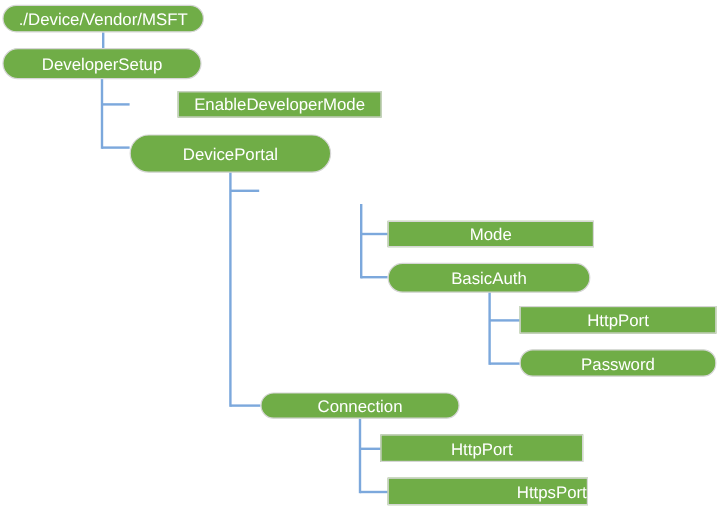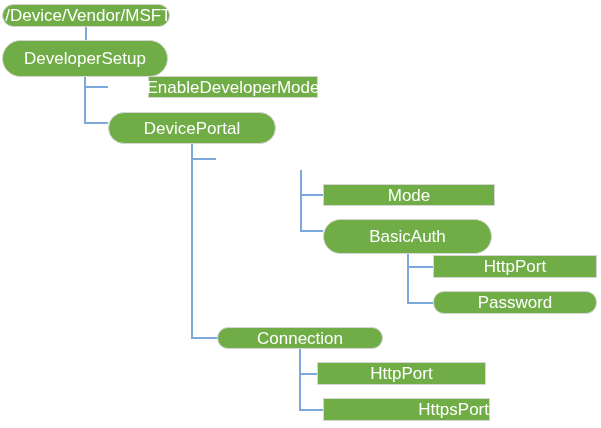--- a/index.html
+++ b/index.html
@@ -21,21 +21,21 @@
   }
   .node {
     position: absolute;
     box-sizing: border-box;
     display: flex;
     align-items: center;
     justify-content: center;
     background: var(--node-fill, #70AD47);
     border: 1.5px solid var(--node-border, #D6D6D6);
     color: var(--node-text, #ffffff);
-    font-size: 17px;
+    font-size: 14px;
     line-height: 1;
     white-space: nowrap;
   }
   .pill { border-radius: 999px; }
   .rect { border-radius: 0; }
   .seg {
     position: absolute;
     background: var(--connector, #7CA8DC);
   }
 </style>
@@ -55,33 +55,33 @@
     <div class="seg" style="left: 301px; top: 230px; width: 22px; height: 2px;"></div>
     <div class="seg" style="left: 407px; top: 242px; width: 2px; height: 62px;"></div>
     <div class="seg" style="left: 408px; top: 266px; width: 25px; height: 2px;"></div>
     <div class="seg" style="left: 408px; top: 302px; width: 25px; height: 2px;"></div>
     <div class="seg" style="left: 299px; top: 349px; width: 2px; height: 62px;"></div>
     <div class="seg" style="left: 300px; top: 373px; width: 23px; height: 2px;"></div>
     <div class="seg" style="left: 300px; top: 409px; width: 23px; height: 2px;"></div>
     <div class="node pill" style="left: 2px; top: 4px; width: 168px; height: 23px;">
       <span>./Device/Vendor/MSFT</span>
     </div>
-    <div class="node pill" style="left: 2px; top: 40px; width: 166px; height: 37px;">
+    <div class="node pill" style="left: 2px; top: 40px; width: 166px; height: 26px;">
       <span>DeveloperSetup</span>
     </div>
     <div class="node rect" style="left: 108px; top: 76px; width: 170px; height: 22px; margin-left: 40px;">
       <span>EnableDeveloperMode</span>
     </div>
     <div class="node pill" style="left: 108px; top: 112px; width: 168px; height: 32px;">
       <span>DevicePortal</span>
     </div>
     <div class="node rect" style="left: 323px; top: 184px; width: 172px; height: 22px;">
       <span>Mode</span>
     </div>
-    <div class="node pill" style="left: 323px; top: 219px; width: 169px; height: 35px;">
+    <div class="node pill" style="left: 323px; top: 219px; width: 169px; height: 25px;">
       <span>BasicAuth</span>
     </div>
     <div class="node rect" style="left: 433px; top: 255px; width: 164px; height: 23px;">
       <span>HttpPort</span>
     </div>
     <div class="node rect" style="left: 433px; top: 291px; width: 164px; height: 23px; border-radius: 11px;">
       <span>Password</span>
     </div>
     <div class="node pill" style="left: 217px; top: 327px; width: 166px; height: 22px;">
       <span>Connection</span>

